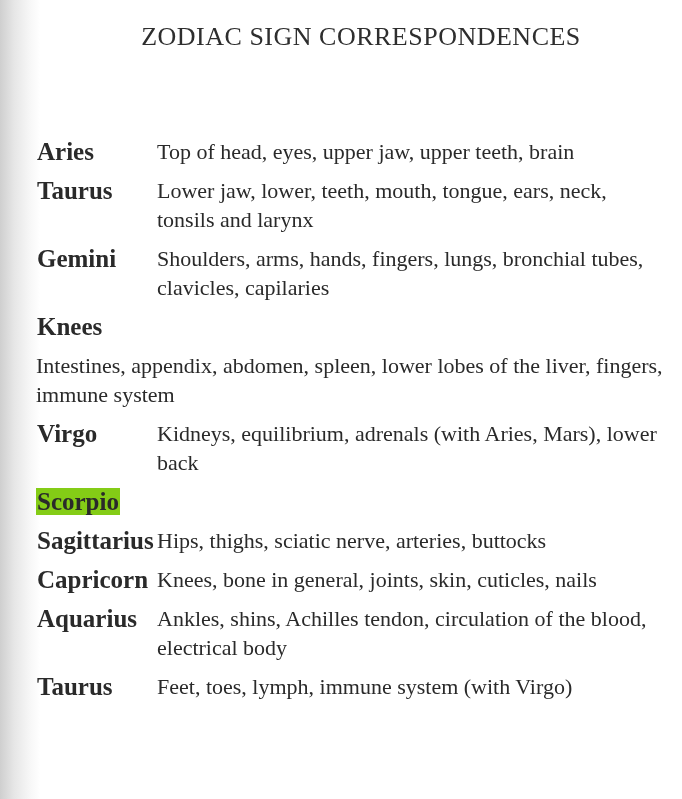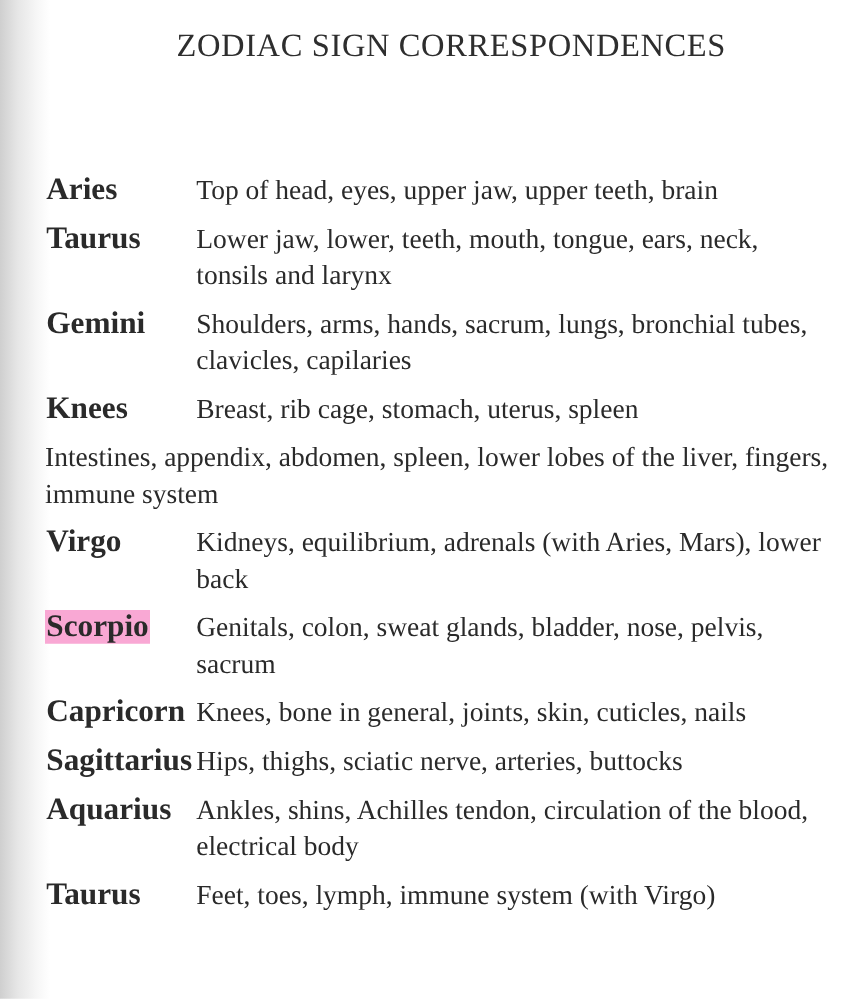--- a/index.html
+++ b/index.html
@@ -50,44 +50,42 @@
   <div class="row">
     <div class="sign"><span>Aries</span></div>
     <div class="parts">Top of head, eyes, upper jaw, upper teeth, brain</div>
   </div>
   <div class="row">
     <div class="sign"><span>Taurus</span></div>
     <div class="parts">Lower jaw, lower, teeth, mouth, tongue, ears, neck, tonsils and larynx</div>
   </div>
   <div class="row">
     <div class="sign"><span>Gemini</span></div>
-    <div class="parts">Shoulders, arms, hands, sacrum, lungs, bronchial tubes, clavicles, capilaries</div>
+    <div class="parts">Shoulders, arms, hands, fingers, lungs, bronchial tubes, clavicles, capilaries</div>
   </div>
   <div class="row">
     <div class="sign"><span>Knees</span></div>
-    <div class="parts">Breast, rib cage, stomach, uterus, spleen</div>
   </div>
   <div class="row">
     <div class="parts">Intestines, appendix, abdomen, spleen, lower lobes of the liver, fingers, immune system</div>
   </div>
   <div class="row">
     <div class="sign"><span>Virgo</span></div>
     <div class="parts">Kidneys, equilibrium, adrenals (with Aries, Mars), lower back</div>
   </div>
   <div class="row">
-    <div class="sign"><span class="hl" style="background: #f9a8d4;">Scorpio</span></div>
-    <div class="parts">Genitals, colon, sweat glands, bladder, nose, pelvis, sacrum</div>
+    <div class="sign"><span class="hl" style="background: #84cc16;">Scorpio</span></div>
+  </div>
+  <div class="row">
+    <div class="sign"><span>Sagittarius</span></div>
+    <div class="parts">Hips, thighs, sciatic nerve, arteries, buttocks</div>
   </div>
   <div class="row">
     <div class="sign"><span>Capricorn</span></div>
     <div class="parts">Knees, bone in general, joints, skin, cuticles, nails</div>
-  </div>
-  <div class="row">
-    <div class="sign"><span>Sagittarius</span></div>
-    <div class="parts">Hips, thighs, sciatic nerve, arteries, buttocks</div>
   </div>
   <div class="row">
     <div class="sign"><span>Aquarius</span></div>
     <div class="parts">Ankles, shins, Achilles tendon, circulation of the blood, electrical body</div>
   </div>
   <div class="row">
     <div class="sign"><span>Taurus</span></div>
     <div class="parts">Feet, toes, lymph, immune system (with Virgo)</div>
   </div>
 </div>

